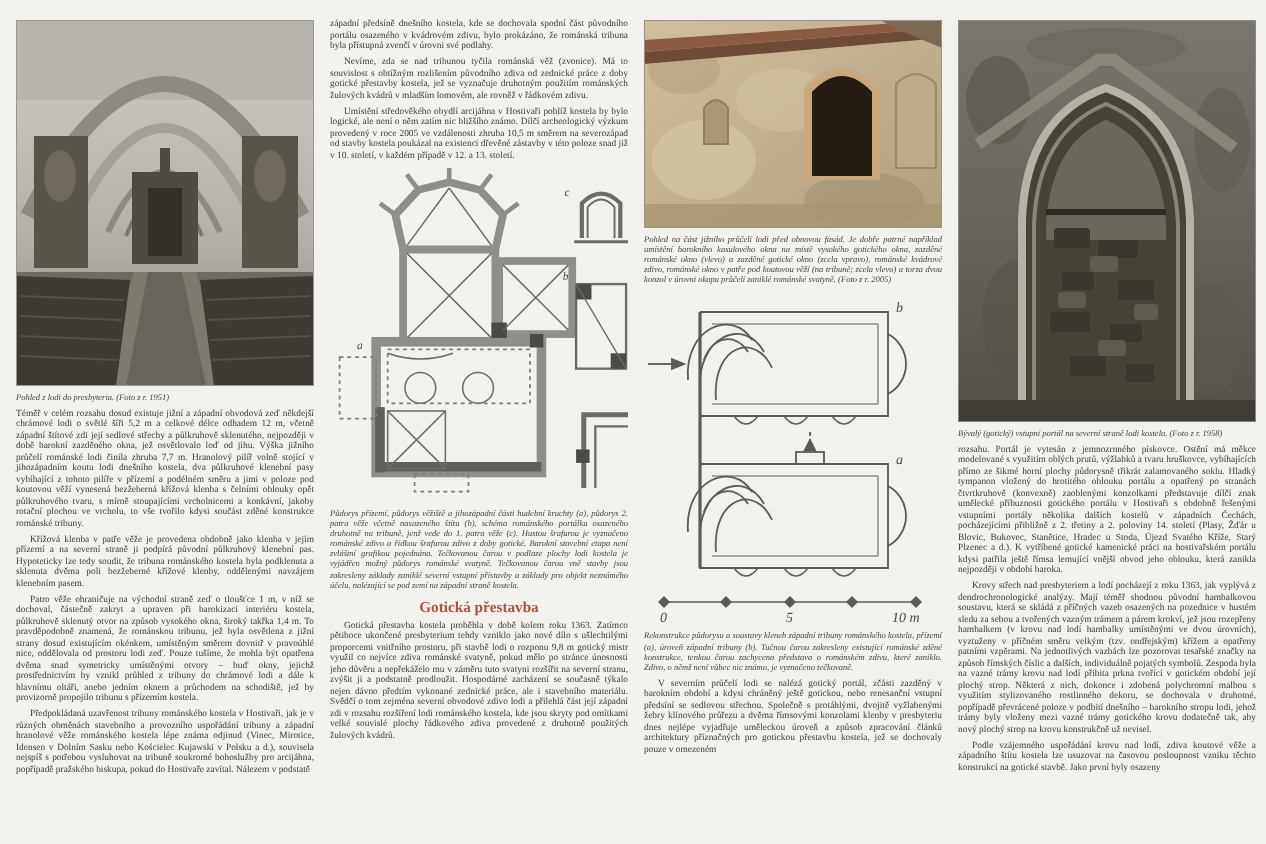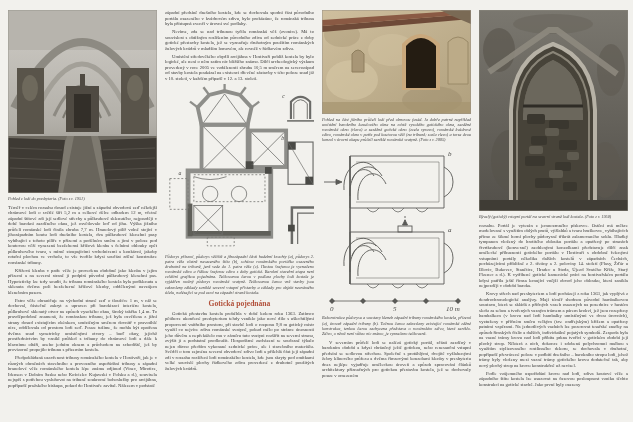--- a/index.html
+++ b/index.html
@@ -130,21 +130,21 @@
           <rect x="128" y="144" width="7" height="7" fill="#4a4a46" stroke="none"></rect>
         </g>
         <g font-family="Liberation Serif,serif" font-size="6" font-style="italic" fill="#4a4a48">
           <text x="14" y="92">a</text>
           <text x="121" y="56">b</text>
           <text x="122" y="12">c</text>
         </g>
       </svg>
     </figure>
     <p class="caption">Půdorys přízemí, půdorys věžiště a jihozápadní části hudební kruchty (a), půdorys 2. patra věže včetně nasazeného štítu (b), schéma románského portálku osazeného druhotně na tribuně, jenž vede do 1. patra věže (c). Hustou šrafurou je vyznačeno románské zdivo a řídkou šrafurou zdivo z doby gotické. Barokní stavební etapa není zvláštní grafikou pojednána. Tečkovanou čarou v podlaze plochy lodi kostela je vyjádřen možný půdorys románské svatyně. Tečkovanou čarou vně stavby jsou zakresleny základy zaniklé severní vstupní přístavby a základy pro objekt neznámého účelu, nalézající se pod zemí na západní straně kostela.</p>
-    <h2 class="section">Gotická pojednána</h2>
+    <h2 class="section">Gotická přestavba</h2>
     <p class="body indent">Gotická přestavba kostela proběhla v době kolem roku 1363. Zatímco pětiboce ukončené presbyterium tehdy vzniklo jako nové dílo s ušlechtilými proporcemi vnitřního prostoru, při stavbě lodi o rozponu 9,8 m gotický mistr využil co nejvíce zdiva románské svatyně, pokud mělo po stránce únosnosti jeho důvěru a nepřekáželo mu v záměru tuto svatyni rozšířit na severní stranu, zvýšit ji a podstatně prodloužit. Hospodárné zacházení se současně týkalo nejen dávno předtím vykonané zednické práce, ale i stavebního materiálu. Svědčí o tom zejména severní obvodové zdivo lodi a přilehlá část její západní zdi v rozsahu rozšíření lodi románského kostela, kde jsou skryty pod omítkami velké souvislé plochy řádkového zdiva provedené z druhotně použitých žulových kvádrů.</p>
   </div>
 
   <div class="col">
     <figure>
       <svg width="149" height="104" viewBox="0 0 149 104">
         <defs>
           <linearGradient id="g2" x1="0" y1="0" x2="1" y2="1">
             <stop offset="0" stop-color="#cfbf9e"></stop>
               <stop offset="1" stop-color="#b0a07e"></stop>

